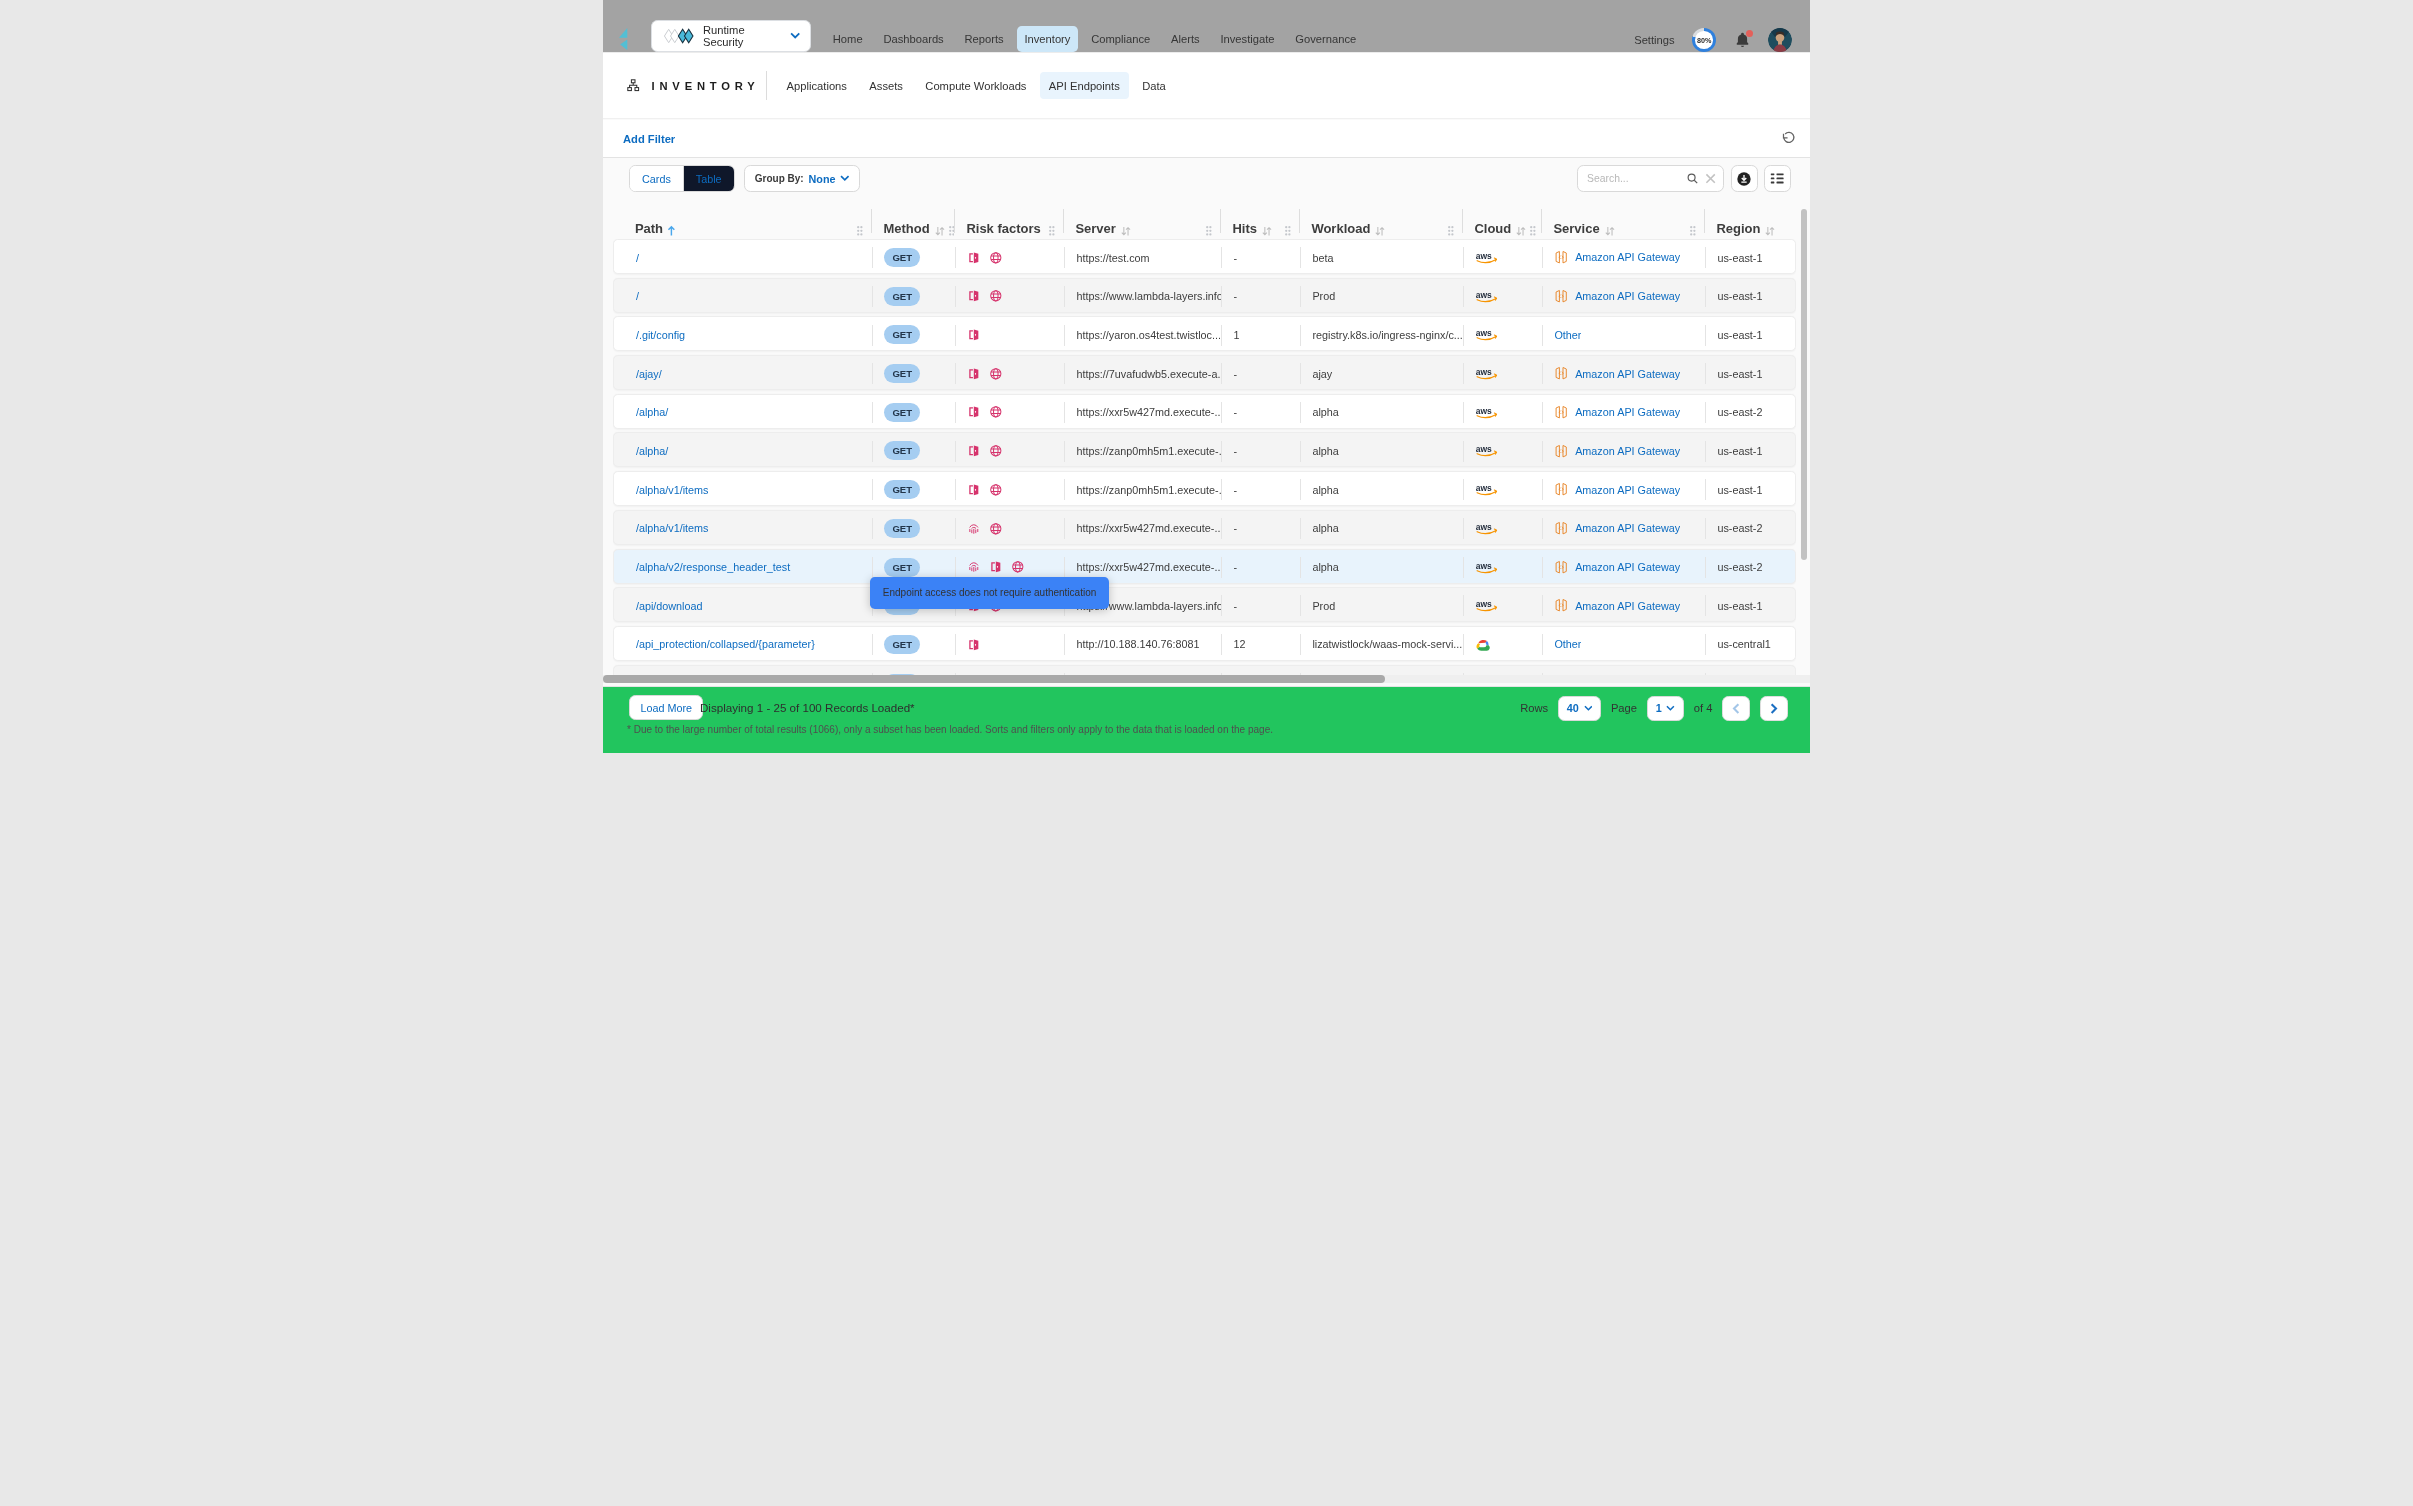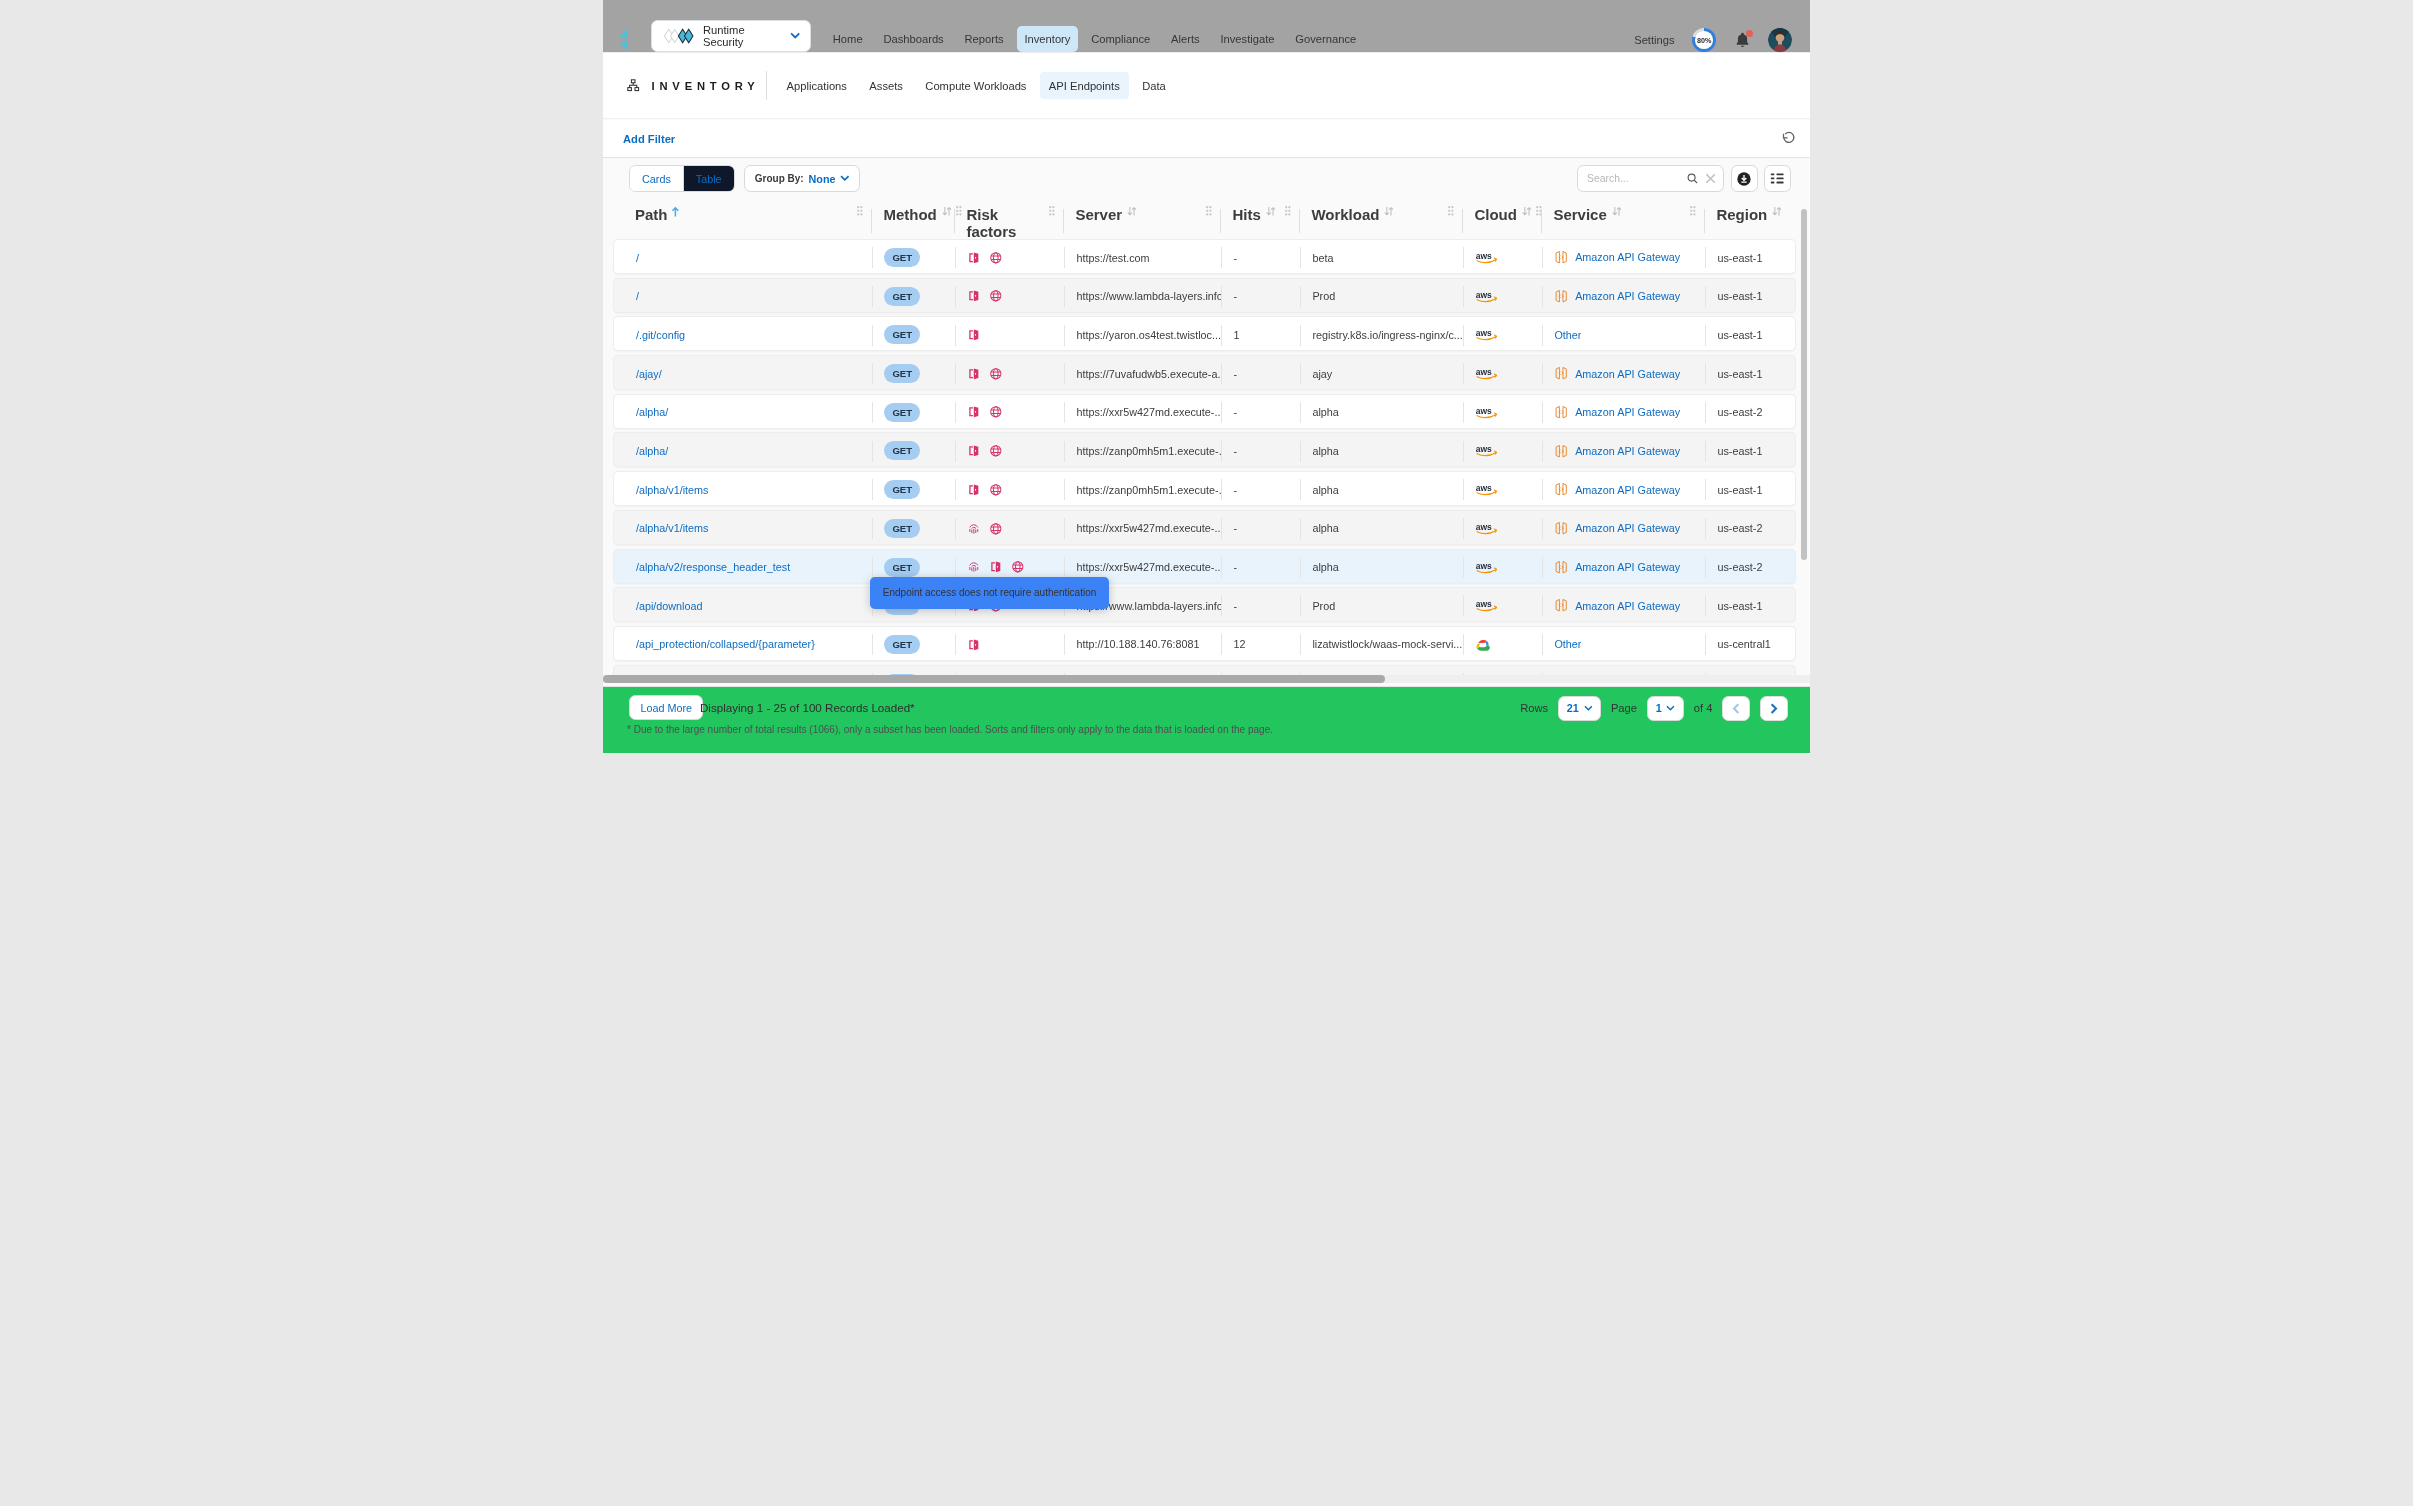--- a/index.html
+++ b/index.html
@@ -47,21 +47,21 @@
   .groupby .gv { font-size:10.8px; font-weight:bold; color:#0d6cc1; }
   .ctl-right { margin-left:auto; margin-right:19px; display:flex; align-items:center; gap:6.4px; }
   .searchbox { width:147px; height:27px; border:0.8px solid #d9d9d9; border-radius:6.4px; background:#fff; display:flex; align-items:center; padding:0 7.2px 0 8.8px; gap:5.6px; }
   .searchbox input { border:none; outline:none; flex:1; min-width:0; font-size:10.4px; color:#444; font-family:inherit; background:transparent; }
   .searchbox input::placeholder { color:#b8b8b8; }
   .sqbtn { width:27px; height:27px; border:0.8px solid #d9d9d9; border-radius:6.4px; background:#fff; display:flex; align-items:center; justify-content:center; cursor:pointer; }
 
   
   .grid { display:grid; grid-template-columns:258px 83px 109px 157px 79px 163px 79px 163px 1fr; }
   .thead { position:absolute; top:206px; left:9.6px; width:1183px; height:30px; align-items:center; }
-  .hcell { position:relative; display:flex; align-items:flex-start; height:30px; padding-left:12.8px; gap:4px; font-size:15px; font-weight:bold; color:#3d3d3d; cursor:pointer; }
+  .hcell { position:relative; display:flex; align-items:flex-end; height:30px; padding-left:12.8px; gap:4px; font-size:13px; font-weight:bold; color:#3d3d3d; cursor:pointer; }
   .hcell.first { padding-left:22.3px; }
   .hcell:not(.first)::before { content:""; position:absolute; left:0; top:3.2px; height:24px; width:0.8px; background:#dedede; }
   .grip { margin-left:auto; margin-right:8px; display:flex; cursor:grab; }
   .rows { position:absolute; top:239px; left:9.6px; width:1183px; height:436px; overflow:hidden; }
   .row { width:100%; height:35px; margin-bottom:3.7px; background:#fff; border:0.8px solid #ededed; border-radius:4.8px; box-shadow:0 0.8px 1.6px rgba(0,0,0,.04); align-items:center; }
   .row.alt { background:#f4f4f4; }
   .row.hover { background:#e8f3fc; }
   .cell { position:relative; height:35px; display:flex; align-items:center; padding-left:12.8px; overflow:hidden; white-space:nowrap; font-size:10.8px; color:#3d3d3d; }
   .cell.first { padding-left:22.3px; }
   .cell:not(.first)::before { content:""; position:absolute; left:0; top:7.2px; height:21px; width:0.8px; background:#e4e4e4; }
@@ -963,21 +963,21 @@
 
   <div class="tooltip">Endpoint access does not require authentication</div>
 
   <div class="footer">
     <button class="loadmore">Load More</button>
     <span class="displaying">Displaying 1 - 25 of 100 Records Loaded*</span>
     <span class="footnote">* Due to the large number of total results (1066), only a subset has been loaded. Sorts and filters only apply to the data that is loaded on the page.</span>
     <div class="pager">
       <span class="plabel">Rows</span>
       <div class="selbox">
-        <span>21</span>
+        <span>40</span>
         <svg width="8.8" height="6.4" viewBox="0 0 14 9" fill="none" stroke="#0d6cc1" stroke-width="2.4">
             <path d="M1.5 1.5L7 7l5.5-5.5"></path>
           </svg>
       </div>
       <span class="plabel">Page</span>
       <div class="selbox">
         <span>1</span>
         <svg width="8.8" height="6.4" viewBox="0 0 14 9" fill="none" stroke="#0d6cc1" stroke-width="2.4">
             <path d="M1.5 1.5L7 7l5.5-5.5"></path>
           </svg>

